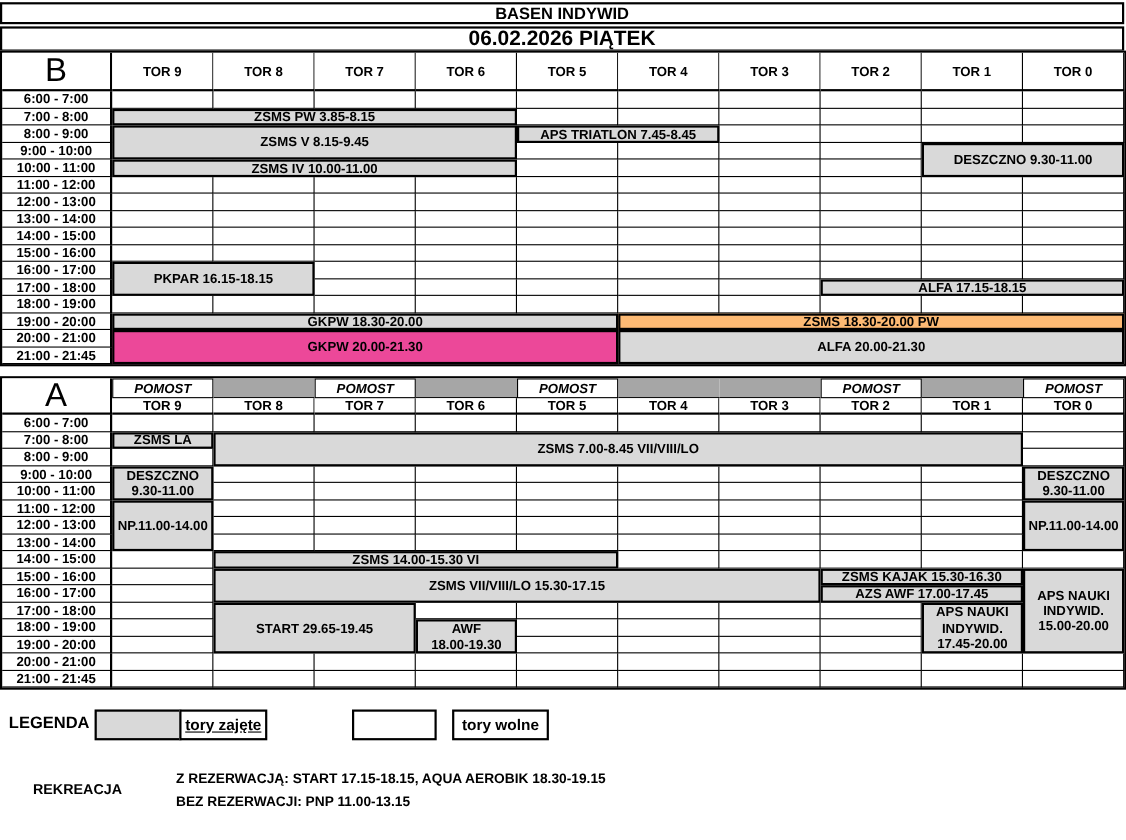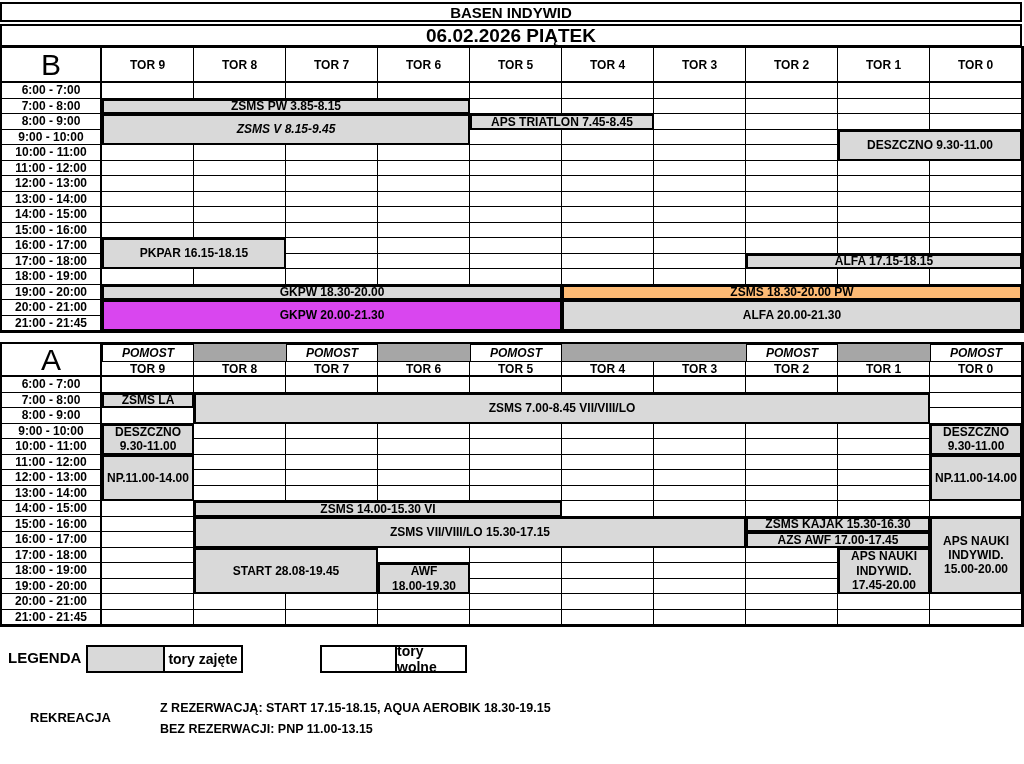--- a/index.html
+++ b/index.html
@@ -27,23 +27,23 @@
   .pomostgap{background:#a6a6a6;border-bottom:1px solid #000;box-sizing:border-box;}
   .block{background:#d9d9d9;border:2px solid #000;box-sizing:border-box;display:flex;align-items:center;
          justify-content:center;text-align:center;font-weight:bold;font-size:12px;line-height:1.2;
          white-space:pre-line;z-index:3;overflow:hidden;}
   .legend-row{position:absolute;left:0;top:644px;width:1024px;height:32px;}
   .legend-title{position:absolute;left:8px;top:5px;font-weight:bold;font-size:15px;}
   .swatch{position:absolute;top:1px;height:28px;border:2px solid #000;box-sizing:border-box;}
   .swatch-occ{left:86px;width:79px;background:#d9d9d9;}
   .lab-box{position:absolute;top:1px;height:28px;border:2px solid #000;box-sizing:border-box;
            display:flex;align-items:center;justify-content:center;font-weight:bold;font-size:14px;background:#fff;}
-  .lab-occ{left:163px;width:80px;}
+  .lab-occ{left:163px;width:80px;text-decoration:underline;}
   .swatch-free{left:320px;width:77px;background:#fff;}
-  .lab-free{left:395px;width:72px;}
+  .lab-free{left:411px;width:88px;}
   .rek-label{position:absolute;left:30px;top:710px;font-weight:bold;font-size:13px;}
   .rek-lines{position:absolute;left:160px;top:698px;font-weight:bold;font-size:12.5px;line-height:1.7;white-space:nowrap;}
 </style>
 </head>
 <body>
 
 <div class="page">
 
   <div class="titlebar titlebar1">BASEN INDYWID</div>
   <div class="titlebar titlebar2">06.02.2026 PIĄTEK</div>
@@ -230,28 +230,29 @@
       <div class="cell" style="grid-area: 17 / 3;"></div>
       <div class="cell" style="grid-area: 17 / 4;"></div>
       <div class="cell" style="grid-area: 17 / 5;"></div>
       <div class="cell" style="grid-area: 17 / 6;"></div>
       <div class="cell" style="grid-area: 17 / 7;"></div>
       <div class="cell" style="grid-area: 17 / 8;"></div>
       <div class="cell" style="grid-area: 17 / 9;"></div>
       <div class="cell" style="grid-area: 17 / 10;"></div>
       <div class="cell" style="grid-area: 17 / 11;"></div>
       <div class="block" style="grid-area: 3 / 2 / span 1 / span 4; background: rgb(217, 217, 217);">ZSMS PW 3.85-8.15</div>
-      <div class="block" style="grid-area: 4 / 2 / span 2 / span 4; background: rgb(217, 217, 217); font-style: italic;">ZSMS V 8.15-9.45</div>
+      <div class="block" style="grid-area: 4 / 2 / span 2 / span 4; background: rgb(217, 217, 217);">ZSMS V 8.15-9.45</div>
       <div class="block" style="grid-area: 4 / 6 / span 1 / span 2; background: rgb(217, 217, 217);">APS TRIATLON 7.45-8.45</div>
       <div class="block" style="grid-area: 5 / 10 / span 2 / span 2; background: rgb(217, 217, 217);">DESZCZNO 9.30-11.00</div>
+      <div class="block" style="grid-area: 6 / 2 / span 1 / span 4; background: rgb(217, 217, 217);">ZSMS IV 10.00-11.00</div>
       <div class="block" style="grid-area: 12 / 2 / span 2 / span 2; background: rgb(217, 217, 217);">PKPAR 16.15-18.15</div>
       <div class="block" style="grid-area: 13 / 9 / span 1 / span 3; background: rgb(217, 217, 217);">ALFA 17.15-18.15</div>
       <div class="block" style="grid-area: 15 / 2 / span 1 / span 5; background: rgb(217, 217, 217);">GKPW 18.30-20.00</div>
       <div class="block" style="grid-area: 15 / 7 / span 1 / span 5; background: #fdba74;">ZSMS 18.30-20.00 PW</div>
-      <div class="block" style="grid-area: 16 / 2 / span 2 / span 5; background: #d946ef;">GKPW 20.00-21.30</div>
+      <div class="block" style="grid-area: 16 / 2 / span 2 / span 5; background: #ec4899;">GKPW 20.00-21.30</div>
       <div class="block" style="grid-area: 16 / 7 / span 2 / span 5; background: rgb(217, 217, 217);">ALFA 20.00-21.30</div>
     </div>
   <div class="section" id="section-a">
       <div class="corner" style="grid-area: 1 / 1 / span 2;">A</div>
       <div class="pomost" style="grid-area: 1 / 2;">POMOST</div>
       <div class="pomostgap" style="grid-area: 1 / 3;"></div>
       <div class="pomost" style="grid-area: 1 / 4;">POMOST</div>
       <div class="pomostgap" style="grid-area: 1 / 5;"></div>
       <div class="pomost" style="grid-area: 1 / 6;">POMOST</div>
       <div class="pomostgap" style="grid-area: 1 / 7;"></div>
@@ -453,21 +454,21 @@
 9.30-11.00</div>
       <div class="block" style="grid-area: 8 / 2 / span 3 / span 1; background: rgb(217, 217, 217);">NP.11.00-14.00</div>
       <div class="block" style="grid-area: 8 / 11 / span 3 / span 1; background: rgb(217, 217, 217);">NP.11.00-14.00</div>
       <div class="block" style="grid-area: 11 / 3 / span 1 / span 4; background: rgb(217, 217, 217);">ZSMS 14.00-15.30 VI</div>
       <div class="block" style="grid-area: 12 / 3 / span 2 / span 6; background: rgb(217, 217, 217);">ZSMS VII/VIII/LO 15.30-17.15</div>
       <div class="block" style="grid-area: 12 / 9 / span 1 / span 2; background: rgb(217, 217, 217);">ZSMS KAJAK 15.30-16.30</div>
       <div class="block" style="grid-area: 12 / 11 / span 5 / span 1; background: rgb(217, 217, 217);">APS  NAUKI
 INDYWID.
 15.00-20.00</div>
       <div class="block" style="grid-area: 13 / 9 / span 1 / span 2; background: rgb(217, 217, 217);">AZS AWF 17.00-17.45</div>
-      <div class="block" style="grid-area: 14 / 3 / span 3 / span 2; background: rgb(217, 217, 217);">START 28.08-19.45</div>
+      <div class="block" style="grid-area: 14 / 3 / span 3 / span 2; background: rgb(217, 217, 217);">START 29.65-19.45</div>
       <div class="block" style="grid-area: 14 / 10 / span 3 / span 1; background: rgb(217, 217, 217);">APS NAUKI
 INDYWID.
 17.45-20.00</div>
       <div class="block" style="grid-area: 15 / 5 / span 2 / span 1; background: rgb(217, 217, 217);">AWF
 18.00-19.30</div>
     </div>
 
   <div class="legend-row">
     <span class="legend-title">LEGENDA :</span>
     <div class="swatch swatch-occ"></div>

